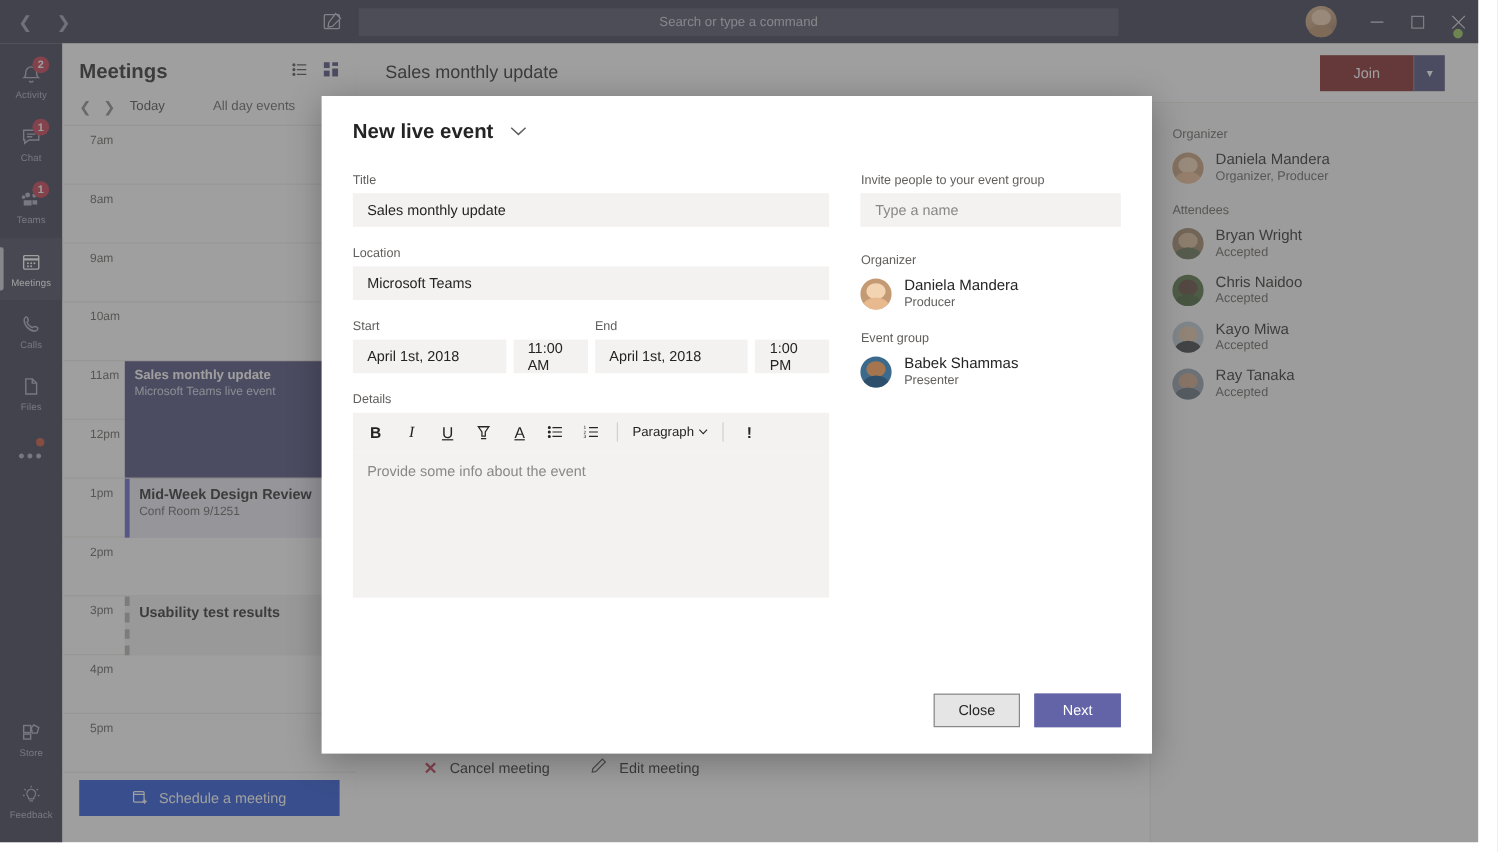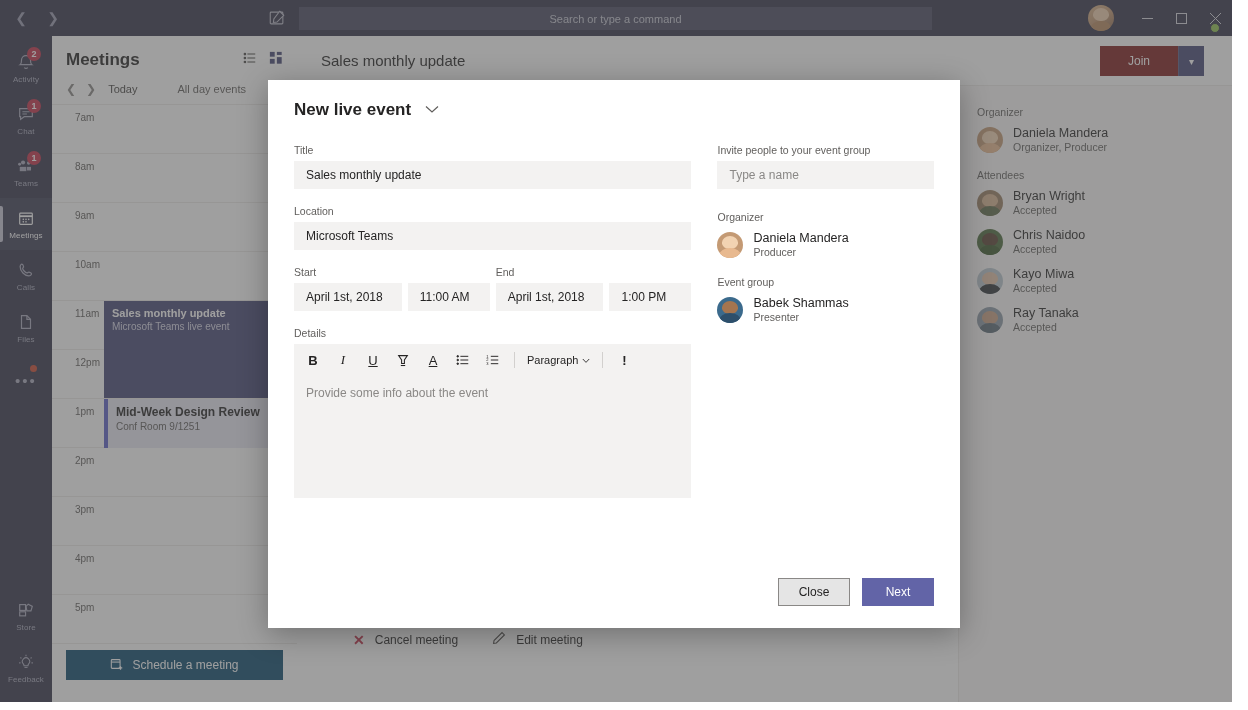--- a/index.html
+++ b/index.html
@@ -143,21 +143,21 @@
   .event-primary .e-title { color: #ffffff; }
   .event-primary .e-sub { color: #d6d6e6; }
   .event-secondary { background: #e8e8f4; border-left: 4px solid #5b5fc7; }
   .event-secondary .e-title { color: #252424; font-size: 12px; }
   .event-secondary .e-sub { color: #605e5c; }
   .event-tentative { background: #f3f2f1; border-left: 4px dashed #b4b2b0; }
   .event-tentative .e-title { color: #252424; font-size: 12px; }
   .sched-btn {
     position: absolute; left: 14px; bottom: 22px;
     width: 217px; height: 30px;
-    background: #0c4a6e; color: #ffffff;
+    background: #1d4ed8; color: #ffffff;
     display: flex; align-items: center; justify-content: center; gap: 8px;
     font-size: 12px; cursor: pointer;
   }
 
   
   .main {
     position: absolute; top: 36px; left: 297px;
     width: 935px; height: 666px; background: #f3f2f1;
   }
   .main-head {
@@ -226,21 +226,21 @@
   .fld-lbl { font-size: 10.5px; color: #605e5c; margin-bottom: 5px; }
   .inp {
     background: #f3f2f1; height: 28px; width: 100%;
     display: flex; align-items: center; padding: 0 12px;
     font-size: 12px; color: #252424; cursor: text;
   }
   .inp.ph { color: #8a8886; }
   .row2 { display: flex; gap: 6px; }
   .dt-wrap { display: flex; gap: 6px; flex: 1; }
   .dt-date { flex: 1; }
-  .dt-time { width: 82px; }
+  .dt-time { width: 62px; }
   .editor { border: 0; }
   .rt-toolbar {
     background: #f3f2f1; height: 32px; display: flex; align-items: center;
     gap: 0; padding-left: 4px;
   }
   .rt-btn {
     width: 30px; height: 30px; display: flex; align-items: center; justify-content: center;
     color: #252424; font-size: 13px; cursor: pointer;
   }
   .rt-sep { width: 1px; height: 16px; background: #d2d0ce; margin: 0 6px; }
@@ -445,20 +445,23 @@
       <div class="hour-row" style="position:relative">
         <span class="hour-label">1pm</span>
         <div class="event event-secondary" style="top:0;height:49px">
           <div class="e-title">Mid-Week Design Review</div>
           <div class="e-sub">Conf Room 9/1251</div>
         </div>
       </div>
       <div class="hour-row"><span class="hour-label">2pm</span></div>
       <div class="hour-row" style="position:relative">
         <span class="hour-label">3pm</span>
+        <div class="event event-tentative" style="top:0;height:49px">
+          <div class="e-title">Usability test results</div>
+        </div>
       </div>
       <div class="hour-row"><span class="hour-label">4pm</span></div>
       <div class="hour-row"><span class="hour-label">5pm</span></div>
     </div>
     <div class="sched-btn">
       <span>
         <svg width="14" height="14" viewBox="0 0 16 16" fill="none" stroke="currentColor" stroke-width="1.2">
           <rect x="1.5" y="3" width="10" height="10" rx="1"></rect>
             <path d="M1.5 5.8h10"></path>
           <path d="M12 10.5v4M10 12.5h4" stroke-width="1.4"></path>

